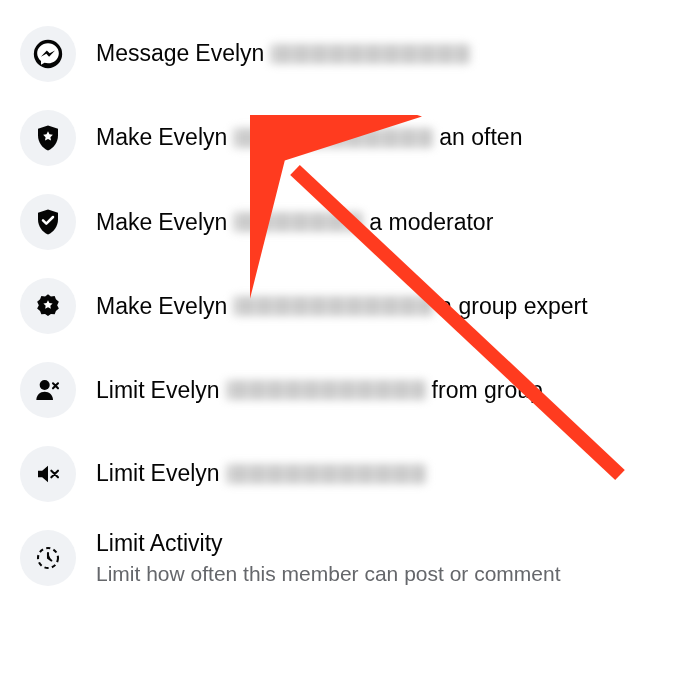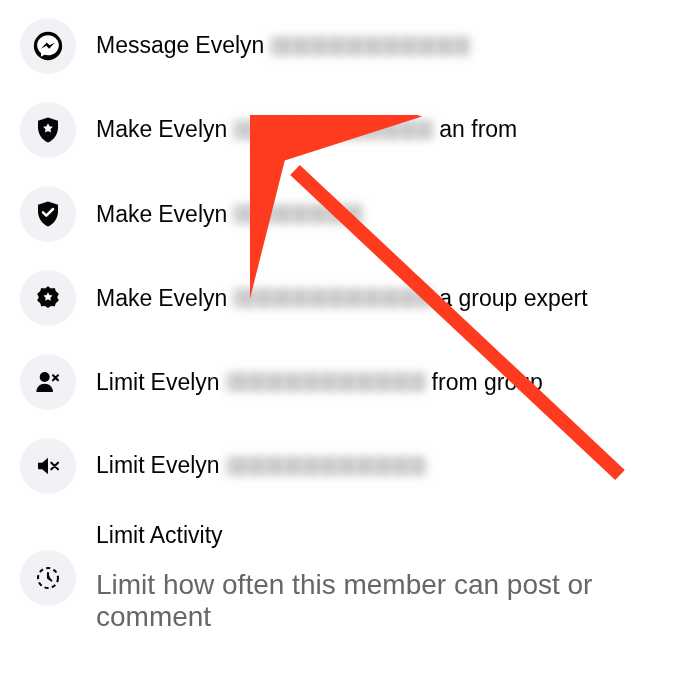--- a/index.html
+++ b/index.html
@@ -9,21 +9,21 @@
     }
     body {
       font-family: -apple-system, BlinkMacSystemFont, "Segoe UI", Helvetica, Arial, sans-serif;
       background: #ffffff;
       width: 680px;
       height: 694px;
       position: relative;
       overflow: hidden;
     }
     .menu-list {
-      padding: 4px 0;
+      padding: 12px 0;
     }
     .menu-item {
       display: flex;
       align-items: center;
       padding: 14px 20px;
       cursor: pointer;
     }
     .icon-circle {
       width: 56px;
       height: 56px;
@@ -64,24 +64,24 @@
         #d4d4d4 18px
       );
       filter: blur(4px);
       border-radius: 3px;
       vertical-align: middle;
     }
     .blur-box.short {
       width: 130px;
     }
     .subtitle {
-      font-size: 28px;
+      font-size: 21px;
       color: #65676b;
       font-weight: 400;
-      margin-top: 20px;
+      margin-top: 5px;
     }
     .stack {
       display: flex;
       flex-direction: column;
     }
     .wrap-line {
       display: flex;
       flex-wrap: wrap;
       align-items: center;
       column-gap: 6px;
@@ -118,35 +118,36 @@
     <div class="icon-circle">
       <svg viewBox="0 0 36 36">
           <path fill="#050505" d="M18 3l12 4v8c0 8-5 15-12 18C11 30 6 23 6 15V7l12-4z"></path>
           <path fill="#fff" d="M18 10l1.8 3.6 4 .6-2.9 2.8.7 4-3.6-1.9-3.6 1.9.7-4-2.9-2.8 4-.6L18 10z"></path>
         </svg>
     </div>
     <div class="label-wrap">
       <span class="menu-label">Make</span>
       <span class="menu-label">Evelyn</span>
       <span class="blur-box"></span>
-      <span class="menu-label">an from</span>
+      <span class="menu-label">an often</span>
     </div>
   </div>
 
   <div class="menu-item">
     <div class="icon-circle">
       <svg viewBox="0 0 36 36">
           <path fill="#050505" d="M18 3l12 4v8c0 8-5 15-12 18C11 30 6 23 6 15V7l12-4z"></path>
           <path fill="none" stroke="#fff" stroke-width="3" stroke-linecap="round" stroke-linejoin="round" d="M12 16l4 4 8-8"></path>
         </svg>
     </div>
     <div class="wrap-line">
       <span class="menu-label">Make</span>
       <span class="menu-label">Evelyn</span>
       <span class="blur-box short"></span>
+      <span class="menu-label">a moderator</span>
     </div>
   </div>
 
   <div class="menu-item">
     <div class="icon-circle">
       <svg viewBox="0 0 36 36">
           <path fill="#050505" d="M18 4l3.5 2.5L26 6l1.5 4L31 13l-2 4 2 4-3.5 3L26 28l-4.5-.5L18 30l-3.5-2.5L10 28l-1.5-4L5 21l2-4-2-4 3.5-3L10 6l4.5.5L18 4z"></path>
           <path fill="#fff" d="M18 11l1.7 3.4 3.8.5-2.7 2.7.6 3.7L18 19.6l-3.4 1.7.6-3.7-2.7-2.7 3.8-.5L18 11z"></path>
         </svg>
     </div>

